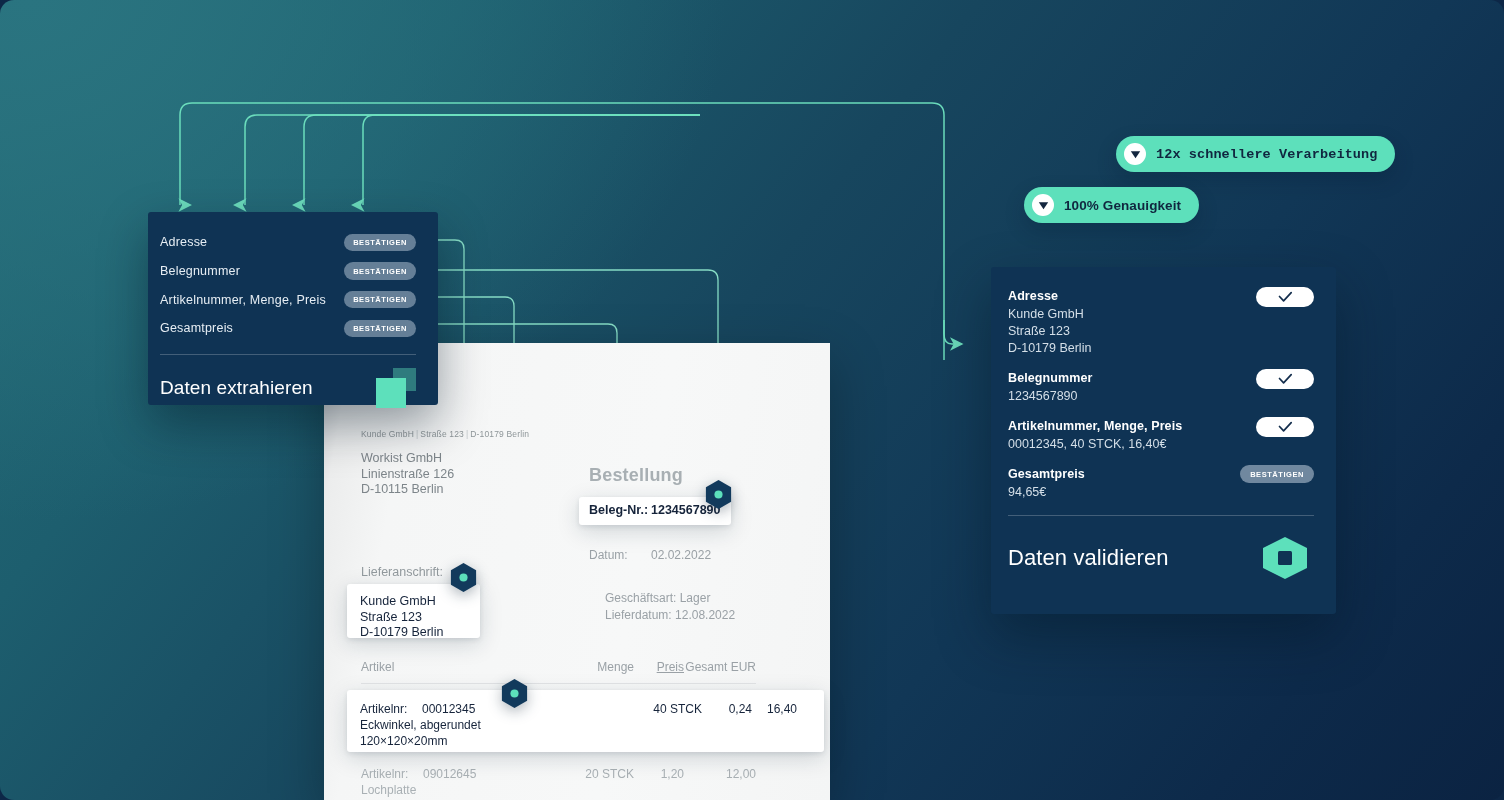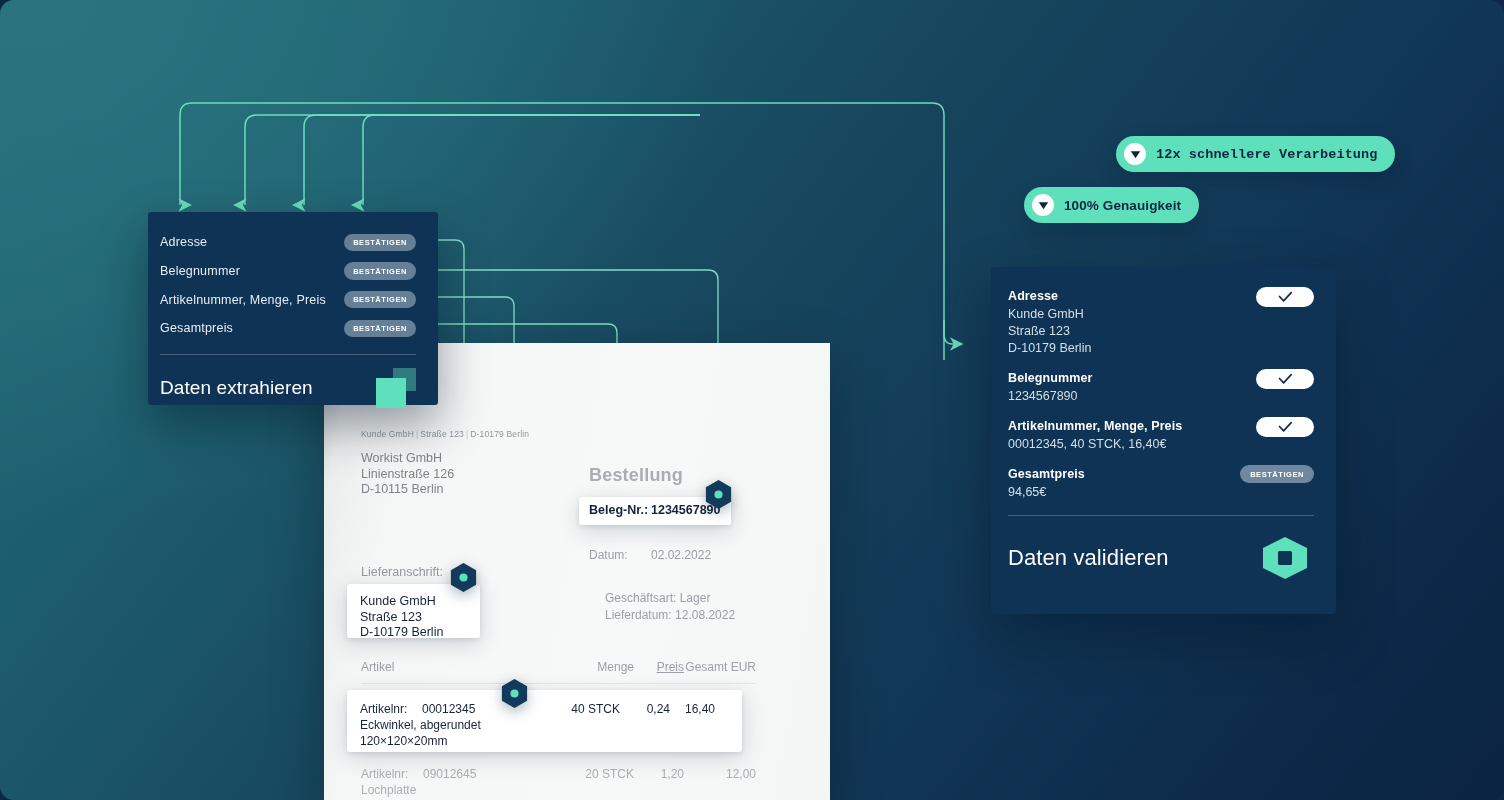--- a/index.html
+++ b/index.html
@@ -69,21 +69,21 @@
   .hl {
     position:absolute; background:#fff; border-radius:3px;
     box-shadow:0 6px 22px rgba(20,40,60,.17), 0 2px 5px rgba(20,40,60,.10);
     z-index:4;
   }
   #hl-beleg { left:579px; top:497px; width:152px; height:28px; }
   #hl-beleg .hl-in { display:flex; font-size:12.5px; color:#15233a; padding:6px 0 0 10px; font-weight:600; }
   #hl-beleg .k { width:62px; font-weight:700; }
   #hl-ship { left:347px; top:584px; width:133px; height:54px; padding:10px 0 0 13px;
              font-size:12.5px; line-height:15.5px; color:#16243b; }
-  #hl-row { left:347px; top:690px; width:395px; height:62px; }
+  #hl-row { left:347px; top:690px; width:477px; height:62px; }
   #hl-row .hl-in { display:flex; font-size:12px; line-height:16px; color:#16243b; padding:11px 0 0 13px; }
   #hl-row .c-art { flex:1; }
   #hl-row .c-men { width:66px; text-align:right; }
   #hl-row .c-pre { width:50px; text-align:right; }
   #hl-row .c-ges { width:72px; text-align:center; padding-right:12px; }
   #hl-row .artnr { display:inline-block; width:62px; }
 
   
   .hex { position:absolute; width:31px; height:31px; z-index:5; filter:drop-shadow(0 4px 7px rgba(10,30,50,.33)); }
 

